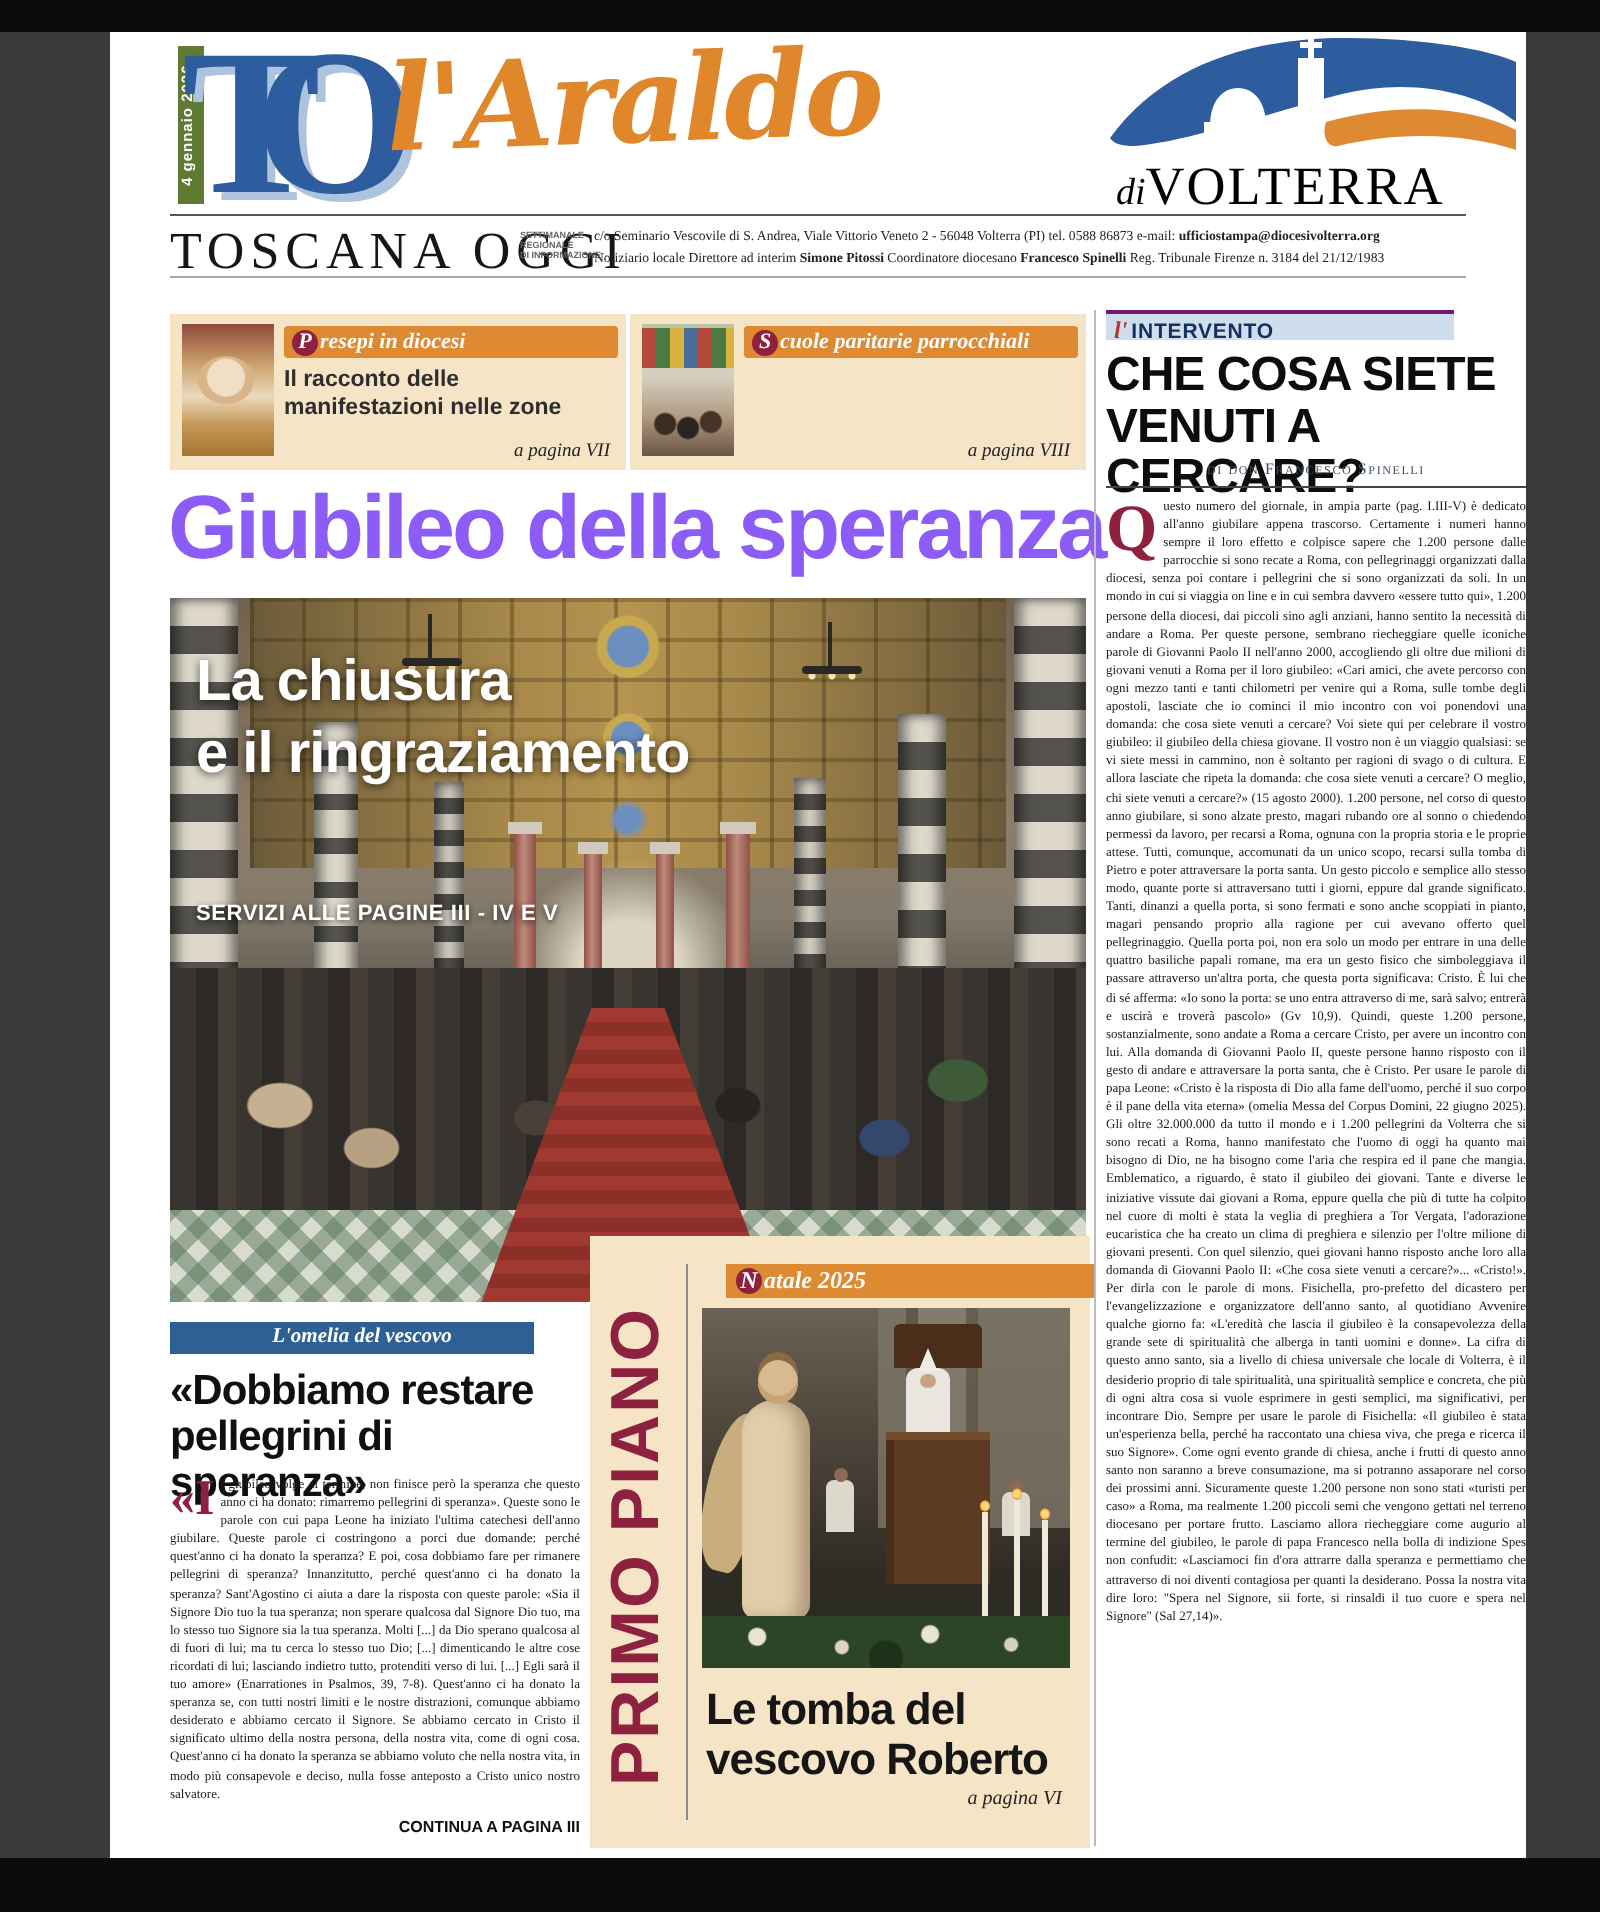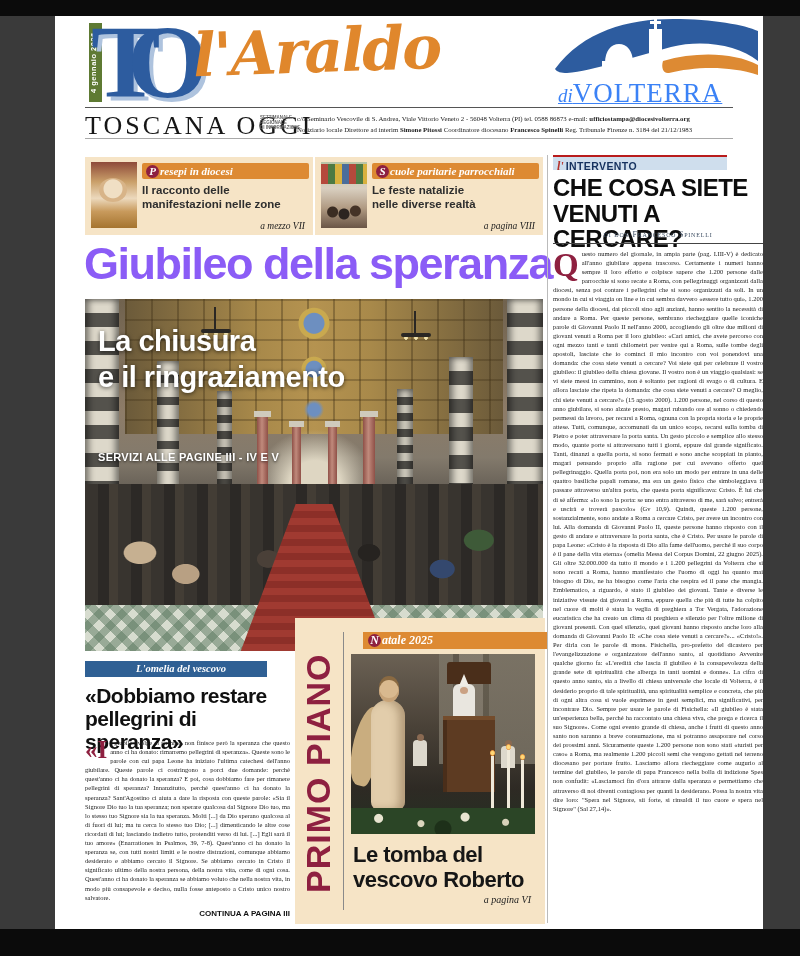--- a/index.html
+++ b/index.html
@@ -13,21 +13,21 @@
   
   .datebar{position:absolute;left:34px;top:7px;width:13px;height:79px;background:#5e7a33;}
   .datebar span{position:absolute;left:0;top:0;width:13px;height:79px;writing-mode:vertical-rl;
     transform:rotate(180deg);color:#fff;font:bold 7.5px "Liberation Sans",sans-serif;
     text-align:center;letter-spacing:.5px;}
   .tologo{position:absolute;left:36px;top:-14px;font:bold 104px "Liberation Serif",serif;
     color:#2d5c9f;letter-spacing:-0.30em;text-shadow:4px 4px 0 #aec3de;z-index:2;}
   .araldo{position:absolute;left:138px;top:0px;font:bold italic 60px "DejaVu Serif",serif;
     color:#e0872c;transform:rotate(-2deg);letter-spacing:-2px;z-index:3;white-space:nowrap;}
   .wavelogo{position:absolute;left:498px;top:1px;width:207px;height:60px;z-index:2;}
-  .divolterra{position:absolute;left:503px;top:62px;z-index:4;color:#3b82f6;white-space:nowrap;text-decoration:underline;}
+  .divolterra{position:absolute;left:503px;top:62px;z-index:4;color:#000000;white-space:nowrap;}
   .divolterra .di{font:italic 19px "Liberation Serif",serif;}
   .divolterra .city{font:500 27px "Liberation Serif",serif;letter-spacing:1px;}
   .mh-rule1{position:absolute;left:30px;top:91px;width:648px;height:1px;background:#555;z-index:1;}
   .brand{position:absolute;left:30px;top:95px;font:400 26px "Liberation Serif",serif;
     letter-spacing:3px;color:#161616;z-index:2;}
   .tagline{position:absolute;left:205px;top:99px;width:46px;font:700 4.5px "Liberation Sans",sans-serif;
     color:#666;line-height:5px;white-space:pre-line;z-index:2;}
   .addr{position:absolute;left:242px;top:97px;width:436px;font:6.8px "Liberation Serif",serif;
     color:#222;line-height:11px;z-index:2;}
   .addr b{font-weight:bold;}
@@ -172,21 +172,21 @@
       radial-gradient(circle 5px at 62% 35%,#e8e4d0 0 4px,transparent 5px),
       radial-gradient(circle 4px at 84% 55%,#d8d2ba 0 3px,transparent 4px),
       radial-gradient(circle 9px at 50% 80%,#1d3019 0 8px,transparent 9px);}
   .pp-head{position:absolute;left:58px;top:224px;width:175px;
     font:bold 22px "Liberation Sans",sans-serif;color:#161616;line-height:25px;letter-spacing:-0.5px;}
   .pp-page{position:absolute;right:14px;top:276px;font:italic 10px "Liberation Serif",serif;color:#222;}
 
   
   .iv-sep{position:absolute;left:492px;top:139px;width:1px;height:768px;background:#bbbbbb;}
   .iv-bar{position:absolute;left:498px;top:139px;width:174px;height:15px;background:#cfdeed;
-    border-top:2px solid #b91c1c;line-height:15px;padding-left:4px;box-sizing:border-box;white-space:nowrap;}
+    border-top:2px solid #701a75;line-height:15px;padding-left:4px;box-sizing:border-box;white-space:nowrap;}
   .iv-bar .lead{font:bold italic 12px "Liberation Serif",serif;color:#b5342c;margin-right:2px;}
   .iv-bar .lbl{font:bold 10.5px "Liberation Sans",sans-serif;color:#15315e;letter-spacing:.4px;}
   .iv-head{position:absolute;left:498px;top:159px;width:212px;
     font:bold 24px "Liberation Sans",sans-serif;color:#0d0d0d;line-height:25.5px;letter-spacing:-0.5px;}
   .iv-byline{position:absolute;left:498px;top:214px;width:210px;text-align:center;
     font:8px "Liberation Serif",serif;font-variant:small-caps;letter-spacing:.8px;color:#3f4f63;}
   .iv-rule{position:absolute;left:498px;top:227px;width:210px;height:1px;background:#444;}
   .iv-body{position:absolute;left:498px;top:233px;width:210px;height:676px;overflow:hidden;
     font:6.5px "Liberation Serif",serif;line-height:9.1px;text-align:justify;color:#1a1a1a;}
   .iv-drop{float:left;font:bold 33px "Liberation Serif",serif;color:#8e2040;line-height:29px;
@@ -224,27 +224,25 @@
     <div><span>c/o Seminario Vescovile di S. Andrea, Viale Vittorio Veneto 2 - 56048 Volterra (PI) tel. 0588 86873 e-mail: </span><b>ufficiostampa@diocesivolterra.org</b></div>
     <div><span>Notiziario locale </span><span>Direttore ad interim </span><b>Simone Pitossi</b><span> Coordinatore diocesano </span><b>Francesco Spinelli</b><span> Reg. Tribunale Firenze n. 3184 del 21/12/1983</span></div>
   </div>
   <div class="mh-rule2"></div>
 
   <div class="teaser t1">
     <div class="tphoto tp1"></div>
     <div class="tlabel"><span class="tinitial">P</span><span>resepi in diocesi</span></div>
     <div class="ttitle">Il racconto delle
 manifestazioni nelle zone</div>
-    <div class="tpage">a mezzo VII</div>
+    <div class="tpage">a pagina VII</div>
   </div>
   <div class="teaser t2">
     <div class="tphoto tp2"></div>
     <div class="tlabel"><span class="tinitial">S</span><span>cuole paritarie parrocchiali</span></div>
-    <div class="ttitle">Le feste natalizie
-nelle diverse realtà</div>
     <div class="tpage">a pagina VIII</div>
   </div>
 
   <div class="lead-head">Giubileo della speranza</div>
 
   <div class="photo1">
     <div class="ph-layer ph-base"></div>
     <div class="ph-layer ph-ceiling"></div>
     <div class="ph-layer ph-glow"></div>
     <div class="ph-layer colp c1"></div>

